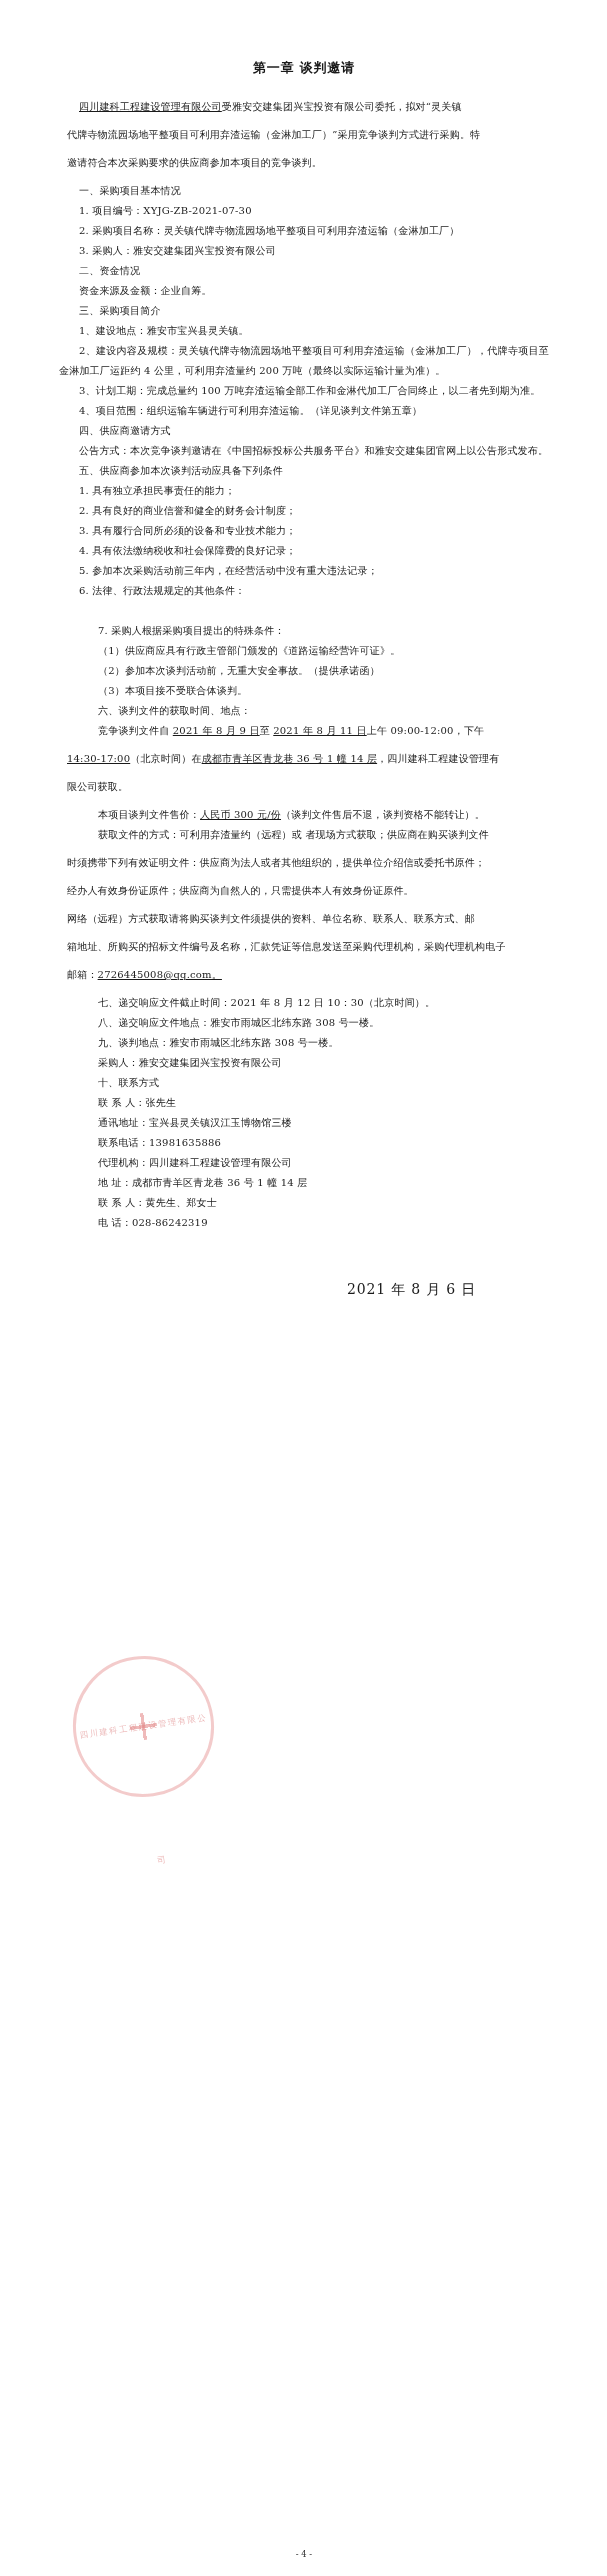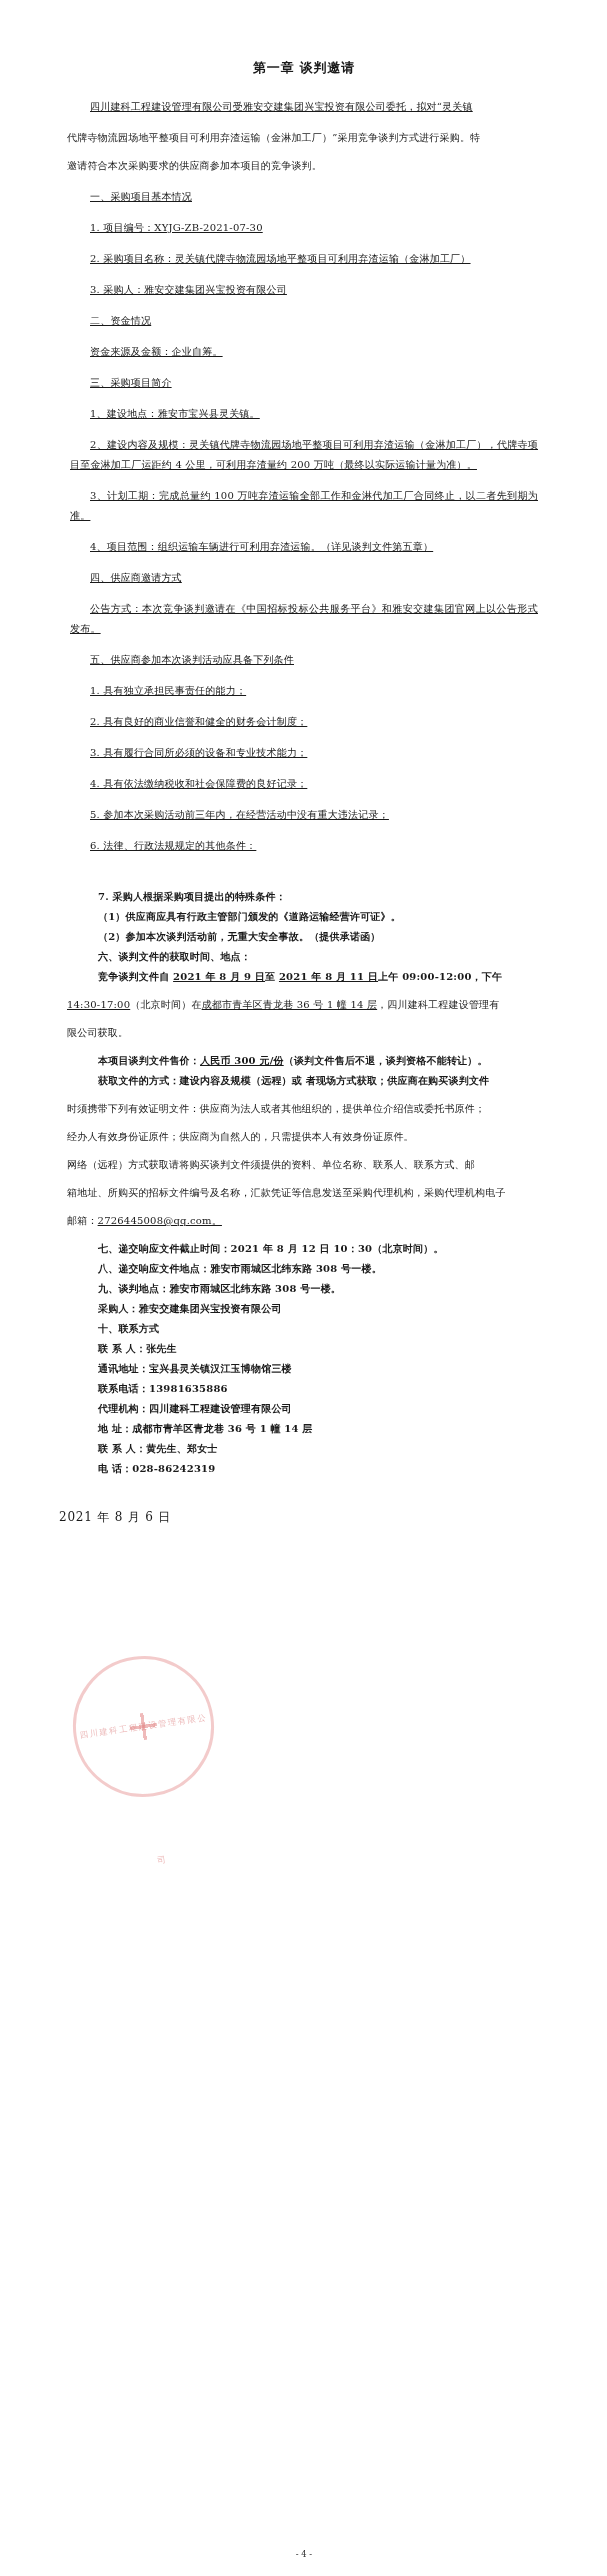--- a/index.html
+++ b/index.html
@@ -30,45 +30,44 @@
     margin: 12px 0 20px 0;
     font-family: "DejaVu Serif", serif;
   }
   .body-text {
     font-size: 10px;
     line-height: 20px;
     text-align: justify;
     letter-spacing: 0.2px;
   }
   p.para {
-    margin: 11px;
+    margin: 0;
     text-indent: 20px;
-    text-decoration: underline;
   }
   p.flush {
     margin: 8px;
     text-indent: 0;
   }
   p.ind2 {
     margin: 0;
     text-indent: 39px;
-    font-weight: bold;
   }
   .u {
     text-decoration: underline;
   }
   .spacer-block {
     height: 20px;
   }
   .big-gap {
     height: 251px;
   }
   .date-line {
-    margin-top: 28px;
-    font-size: 12px;
+    margin-top: 46px;
+    font-size: 14px;
+    text-align: right;
     padding-right: 73px;
     letter-spacing: 0.8px;
   }
   .page-num {
     position: absolute;
     bottom: 16.7px;
     left: 0;
     width: 608px;
     text-align: center;
     font-size: 8.4px;
@@ -149,32 +148,33 @@
     <p class="para">3. 具有履行合同所必须的设备和专业技术能力；</p>
     <p class="para">4. 具有依法缴纳税收和社会保障费的良好记录；</p>
     <p class="para">5. 参加本次采购活动前三年内，在经营活动中没有重大违法记录；</p>
     <p class="para">6. 法律、行政法规规定的其他条件：</p>
 
     <div class="spacer-block"></div>
 
     <p class="ind2">7. 采购人根据采购项目提出的特殊条件：</p>
     <p class="ind2">（1）供应商应具有行政主管部门颁发的《道路运输经营许可证》。</p>
     <p class="ind2">（2）参加本次谈判活动前，无重大安全事故。（提供承诺函）</p>
+    <p class="ind2">（3）本项目接不受联合体谈判。</p>
 
     <p class="ind2">六、谈判文件的获取时间、地点：</p>
 
     <p class="ind2 long-line"><span>竞争谈判文件自 </span><span class="u">2021 年 8 月 9 日</span><span>至 </span><span class="u">2021 年 8 月 11 日</span><span>上午 09:00-12:00，下午</span></p>
 
     <p class="flush long-line"><span class="u">14:30-17:00</span><span>（北京时间）在</span><span class="u">成都市青羊区青龙巷 36 号 1 幢 14 层</span><span>，四川建科工程建设管理有</span></p>
 
     <p class="flush">限公司获取。</p>
 
     <p class="ind2"><span>本项目谈判文件售价：</span><span class="u">人民币 300 元/份</span><span>（谈判文件售后不退，谈判资格不能转让）。</span></p>
 
-    <p class="ind2">获取文件的方式：建设内容及规模（远程）或 者现场方式获取；供应商在购买谈判文件</p>
+    <p class="ind2">获取文件的方式：可利用弃渣量约（远程）或 者现场方式获取；供应商在购买谈判文件</p>
     <p class="flush">时须携带下列有效证明文件：供应商为法人或者其他组织的，提供单位介绍信或委托书原件；</p>
     <p class="flush">经办人有效身份证原件；供应商为自然人的，只需提供本人有效身份证原件。</p>
     <p class="flush">网络（远程）方式获取请将购买谈判文件须提供的资料、单位名称、联系人、联系方式、邮</p>
     <p class="flush">箱地址、所购买的招标文件编号及名称，汇款凭证等信息发送至采购代理机构，采购代理机构电子</p>
     <p class="flush"><span>邮箱：</span><span class="u">2726445008@qq.com。</span></p>
 
     <p class="ind2">七、递交响应文件截止时间：2021 年 8 月 12 日 10：30（北京时间）。</p>
     <p class="ind2">八、递交响应文件地点：雅安市雨城区北纬东路 308 号一楼。</p>
     <p class="ind2">九、谈判地点：雅安市雨城区北纬东路 308 号一楼。</p>
     <p class="ind2">采购人：雅安交建集团兴宝投资有限公司</p>

